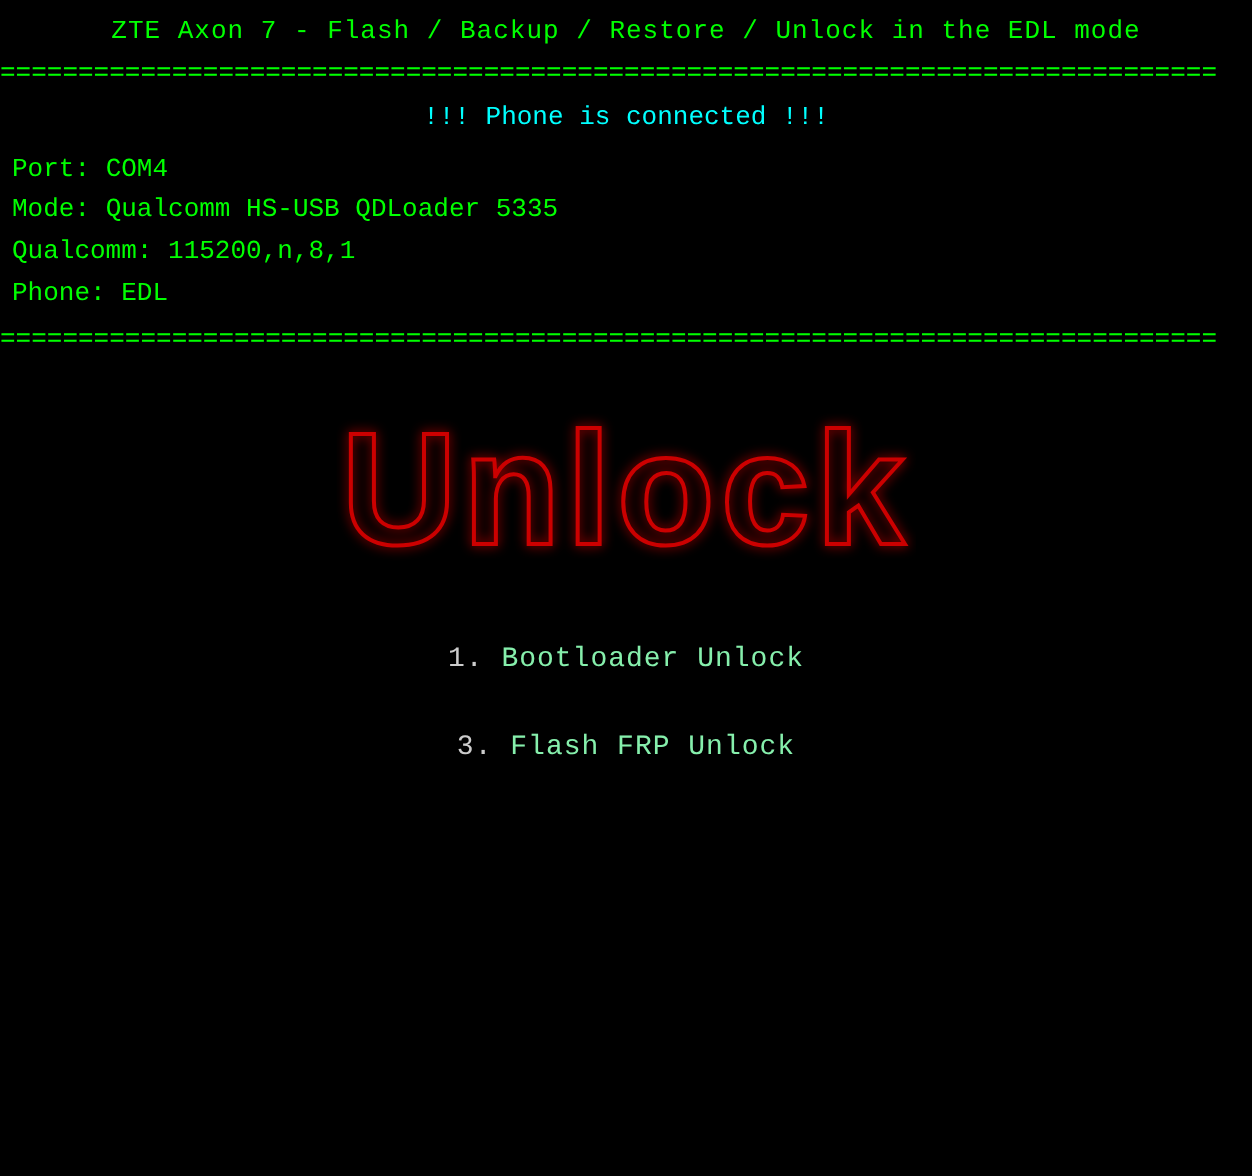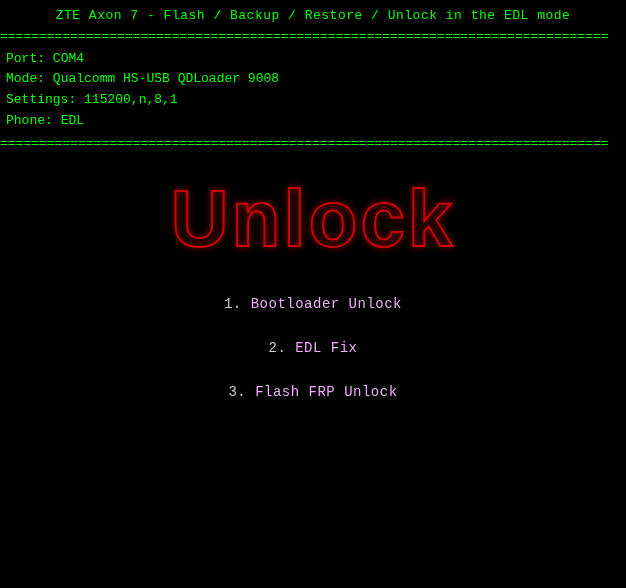--- a/index.html
+++ b/index.html
@@ -92,46 +92,49 @@
       font-size: 14px;
       margin: 28px 0;
       letter-spacing: 0.5px;
     }
 
     .menu-number {
       color: #cccccc;
     }
 
     .menu-label {
-      color: #f0abfc;
+      color: #86efac;
     }
   </style>
 </head>
 <body>
 
 <div class="screen">
 
   <div class="title-bar">
     <span>ZTE Axon 7 - Flash / Backup / Restore / Unlock in the EDL mode</span>
   </div>
 
   <div class="divider">==============================================================================</div>
 
+  <div class="connected-banner">
+    <span class="connected-text">!!! Phone is connected !!!</span>
+  </div>
 
   <div class="info-section">
     <div class="info-line">
       <span class="info-label">Port:</span>
       <span class="info-value">COM4</span>
     </div>
     <div class="info-line">
       <span class="info-label">Mode:</span>
-      <span class="info-value">Qualcomm HS-USB QDLoader 9008</span>
+      <span class="info-value">Qualcomm HS-USB QDLoader 5335</span>
     </div>
     <div class="info-line">
-      <span class="info-label">Settings:</span>
+      <span class="info-label">Qualcomm:</span>
       <span class="info-value">115200,n,8,1</span>
     </div>
     <div class="info-line">
       <span class="info-label">Phone:</span>
       <span class="info-value">EDL</span>
     </div>
   </div>
 
   <div class="divider2">==============================================================================</div>
 
@@ -148,20 +151,17 @@
       </defs>
       <text x="145" y="75" text-anchor="middle" font-family="'Arial Black', Arial, sans-serif" font-size="80" font-weight="900" fill="none" stroke="#cc0000" stroke-width="2" filter="url(#glow)" letter-spacing="3">Unlock</text>
     </svg>
   </div>
 
   <div class="menu-section">
     <div class="menu-item">
       <span class="menu-number">1. </span><span class="menu-label">Bootloader Unlock</span>
     </div>
     <div class="menu-item">
-      <span class="menu-number">2. </span><span class="menu-label">EDL Fix</span>
-    </div>
-    <div class="menu-item">
       <span class="menu-number">3. </span><span class="menu-label">Flash FRP Unlock</span>
     </div>
   </div>
 
 </div>
 
 </body></html>

